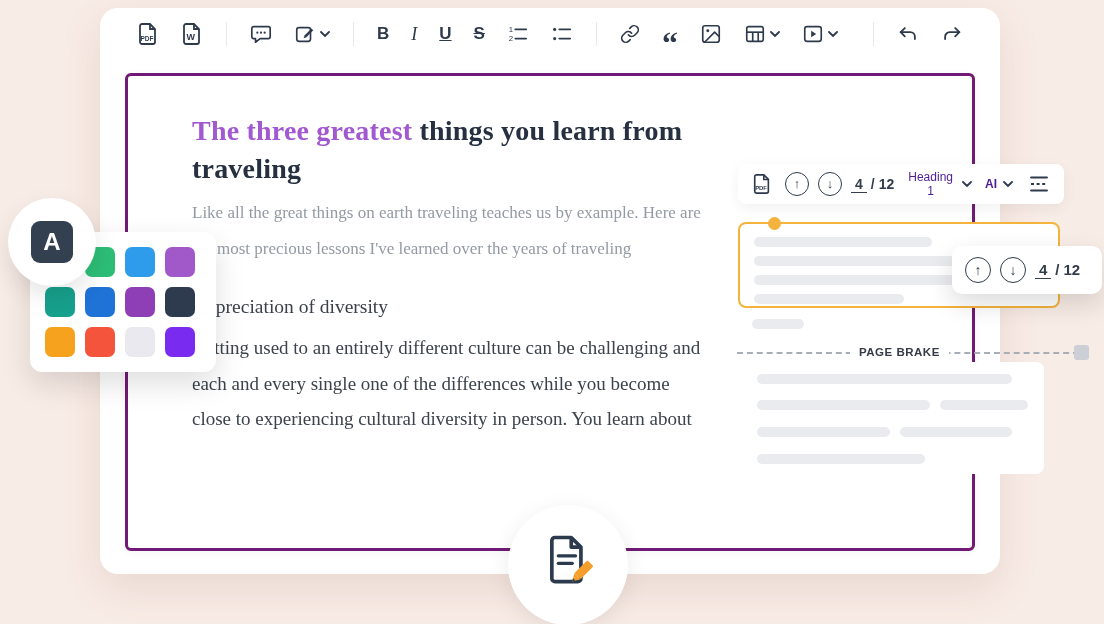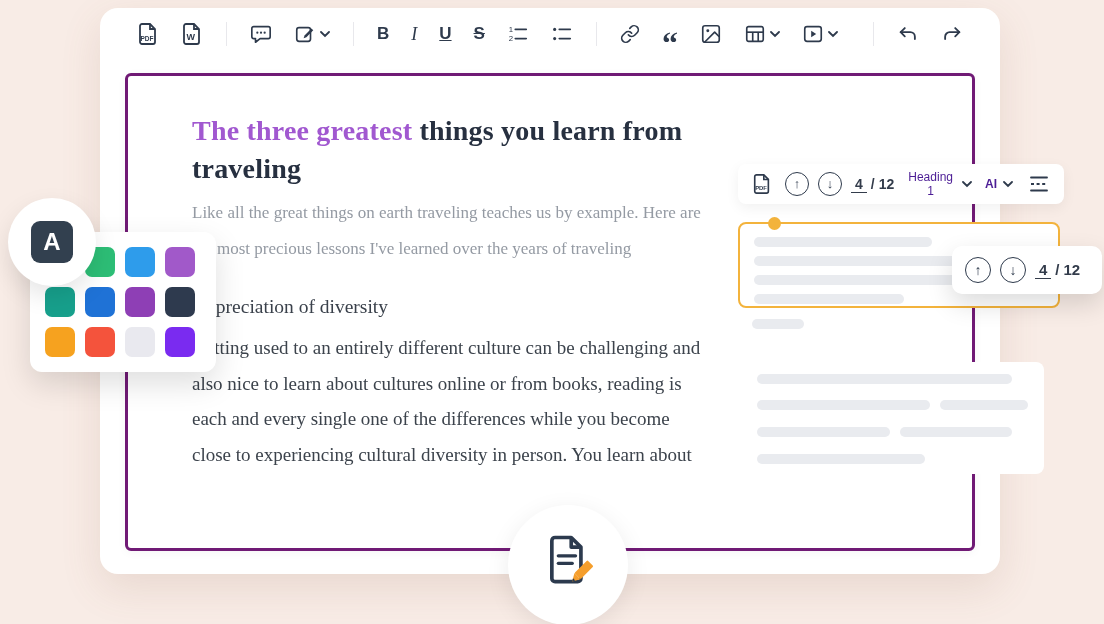--- a/index.html
+++ b/index.html
@@ -252,21 +252,20 @@
     <div class="page">
       <div class="doccontent">
         <h1 class="doctitle"><span style="color: rgb(161, 88, 208);">The three greatest</span><span> things you learn from traveling</span></h1>
         <p class="intro">
           <span class="clipline">Like all the great things on earth traveling teaches us by example. Here are</span>
           <span class="clipline">the most precious lessons I've learned over the years of traveling</span>
         </p>
         <h2 class="docheading">Appreciation of diversity</h2>
         <div class="docbody">
           <span class="clipline">Getting used to an entirely different culture can be challenging and</span>
-          <span class="clipline">also nice to learn about cultures online or from books, reading is</span>
           <span class="clipline">each and every single one of the differences while you become</span>
           <span class="clipline">close to experiencing cultural diversity in person. You learn about</span>
         </div>
       </div>
     </div>
   </div>
 
   <div class="block-toolbar">
     <button class="tbtn" style="margin:0;">
       <span>
@@ -323,20 +322,25 @@
   <div class="pagenav">
     <button class="circlebtn"><span>↑</span></button>
     <button class="circlebtn"><span>↓</span></button>
     <div class="pageno">
       <span class="cur">4</span>
       <span>/</span>
       <span>12</span>
     </div>
   </div>
 
+  <div class="pagebrake">
+    <div class="pbdash"></div>
+    <span class="pblabel">PAGE BRAKE</span>
+    <div class="pbhandle"></div>
+  </div>
 
   <div class="skpanel">
     <div class="sk" style="left:15px;  top:12px; width:255px;"></div>
     <div class="sk" style="left:15px;  top:38px; width:173px;"></div>
     <div class="sk" style="left:198px; top:38px; width:88px;"></div>
     <div class="sk" style="left:15px;  top:65px; width:133px;"></div>
     <div class="sk" style="left:158px; top:65px; width:112px;"></div>
     <div class="sk" style="left:15px;  top:92px; width:168px;"></div>
   </div>
 

